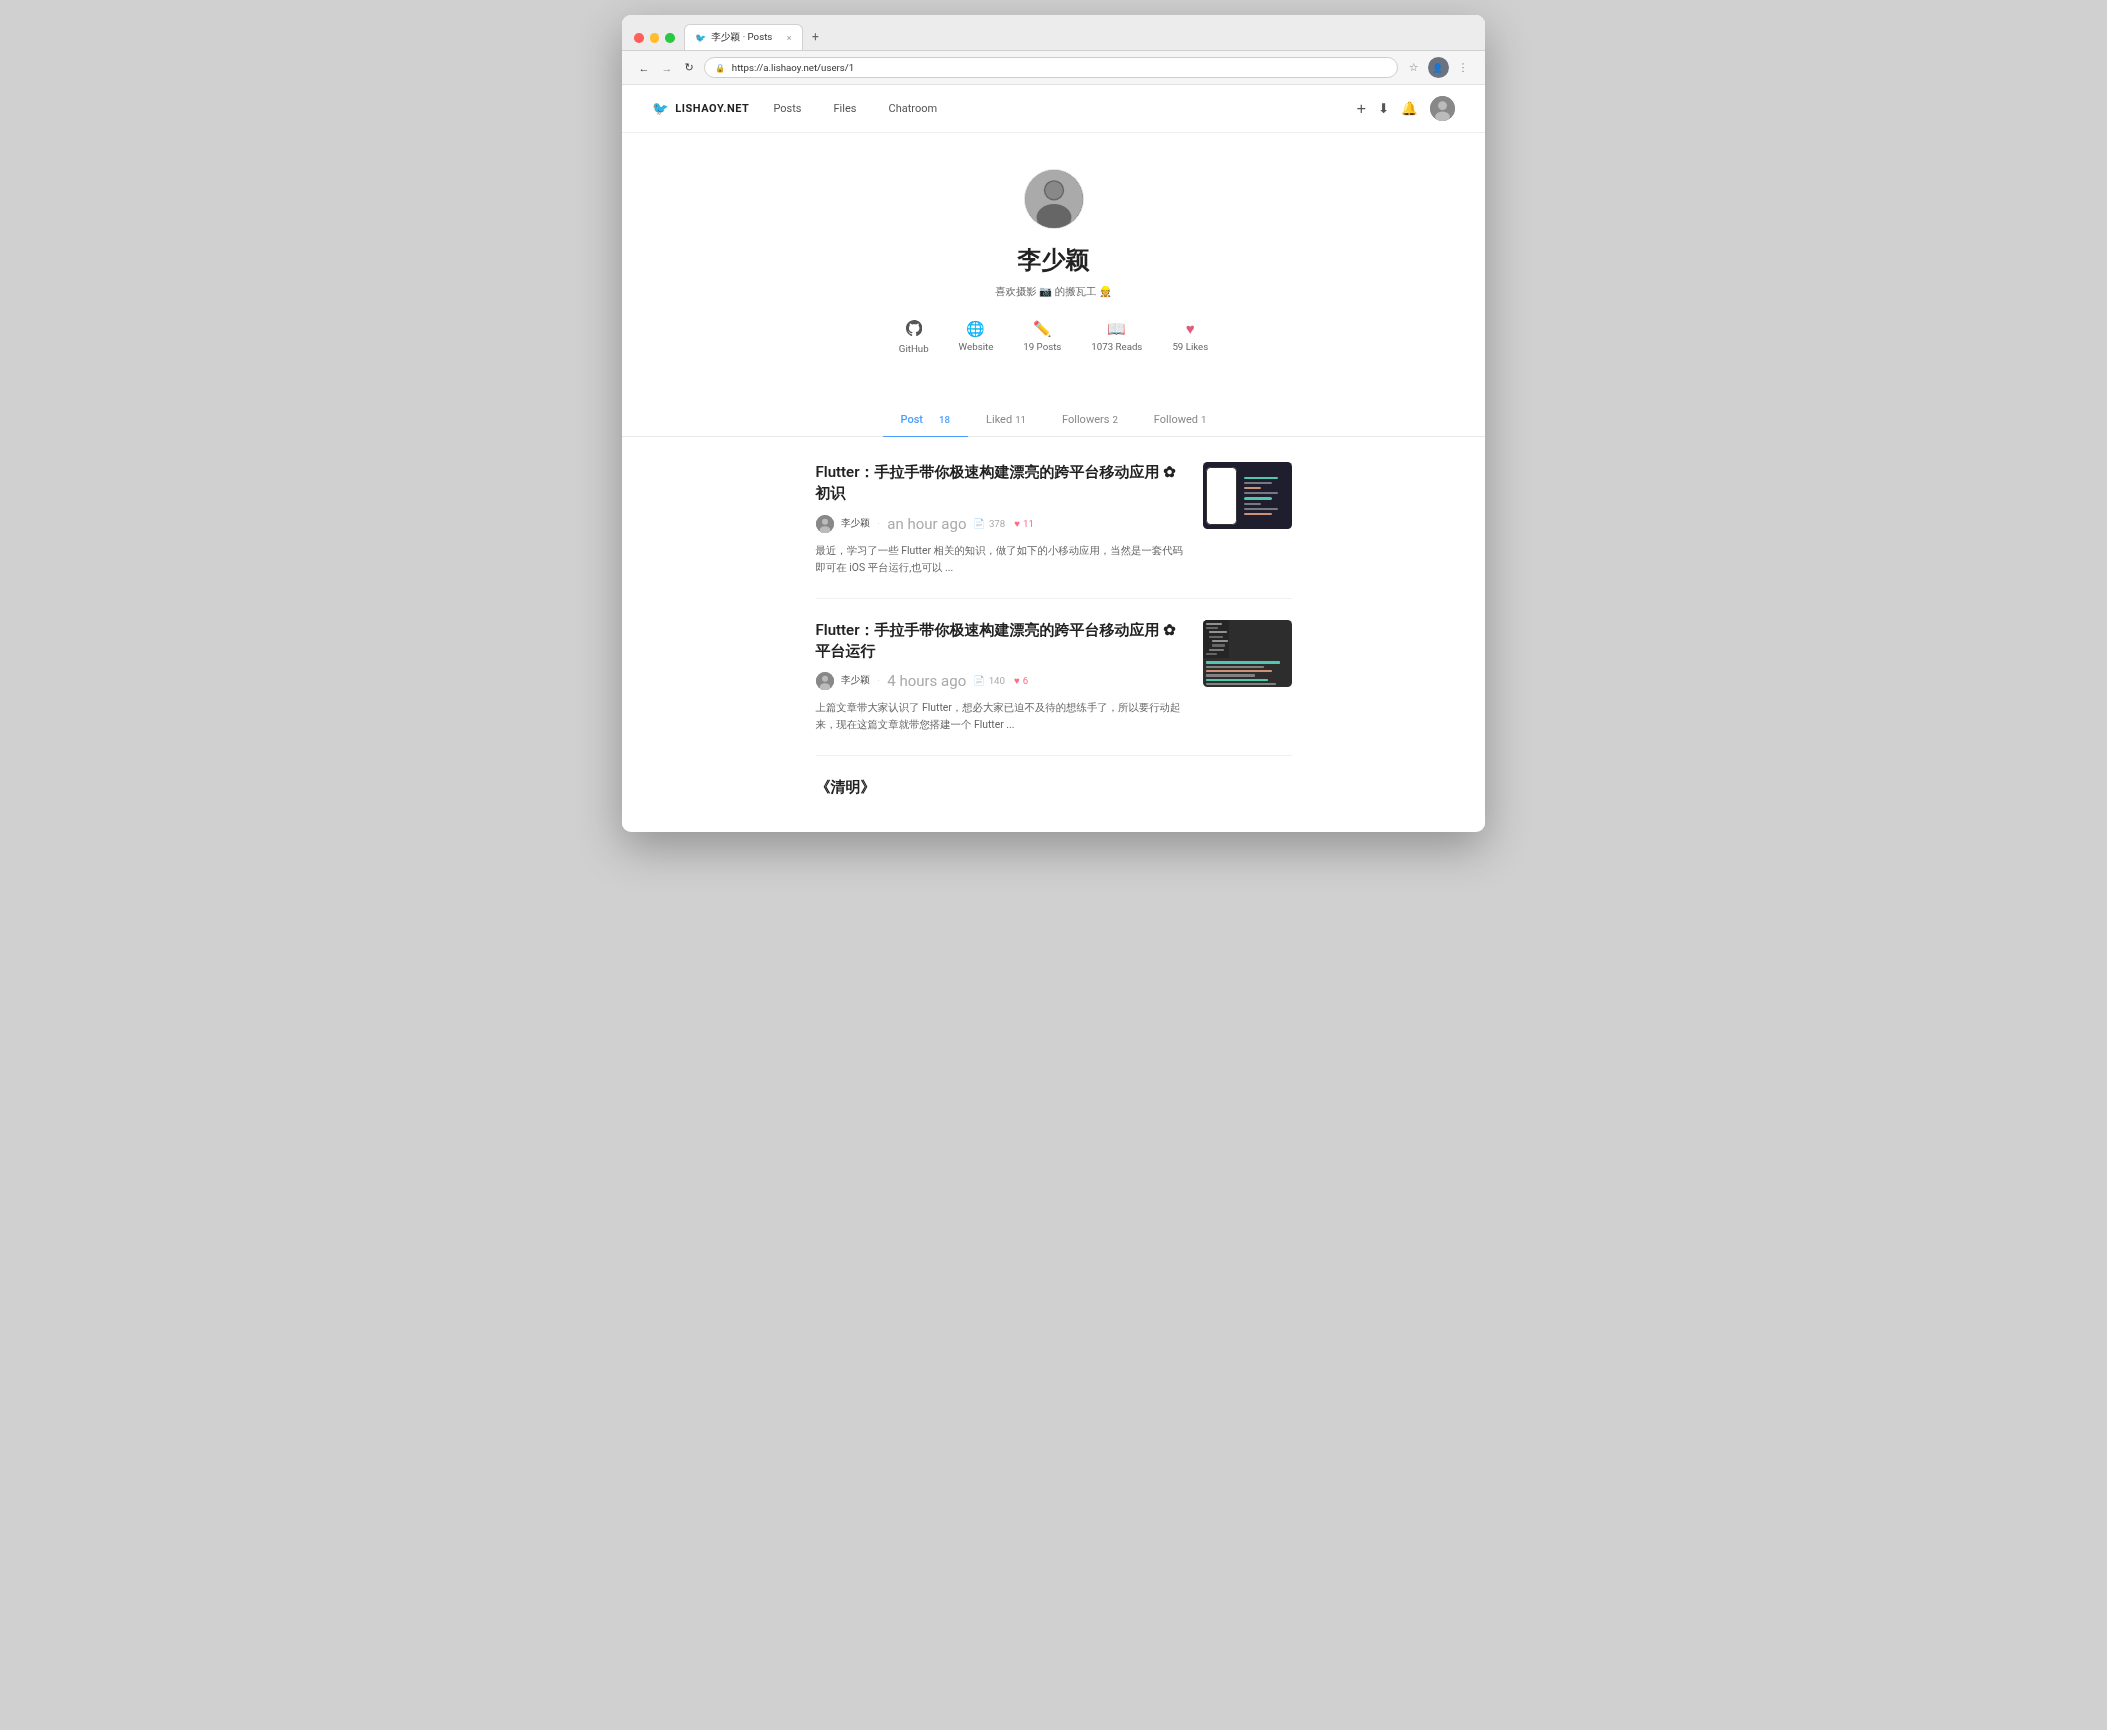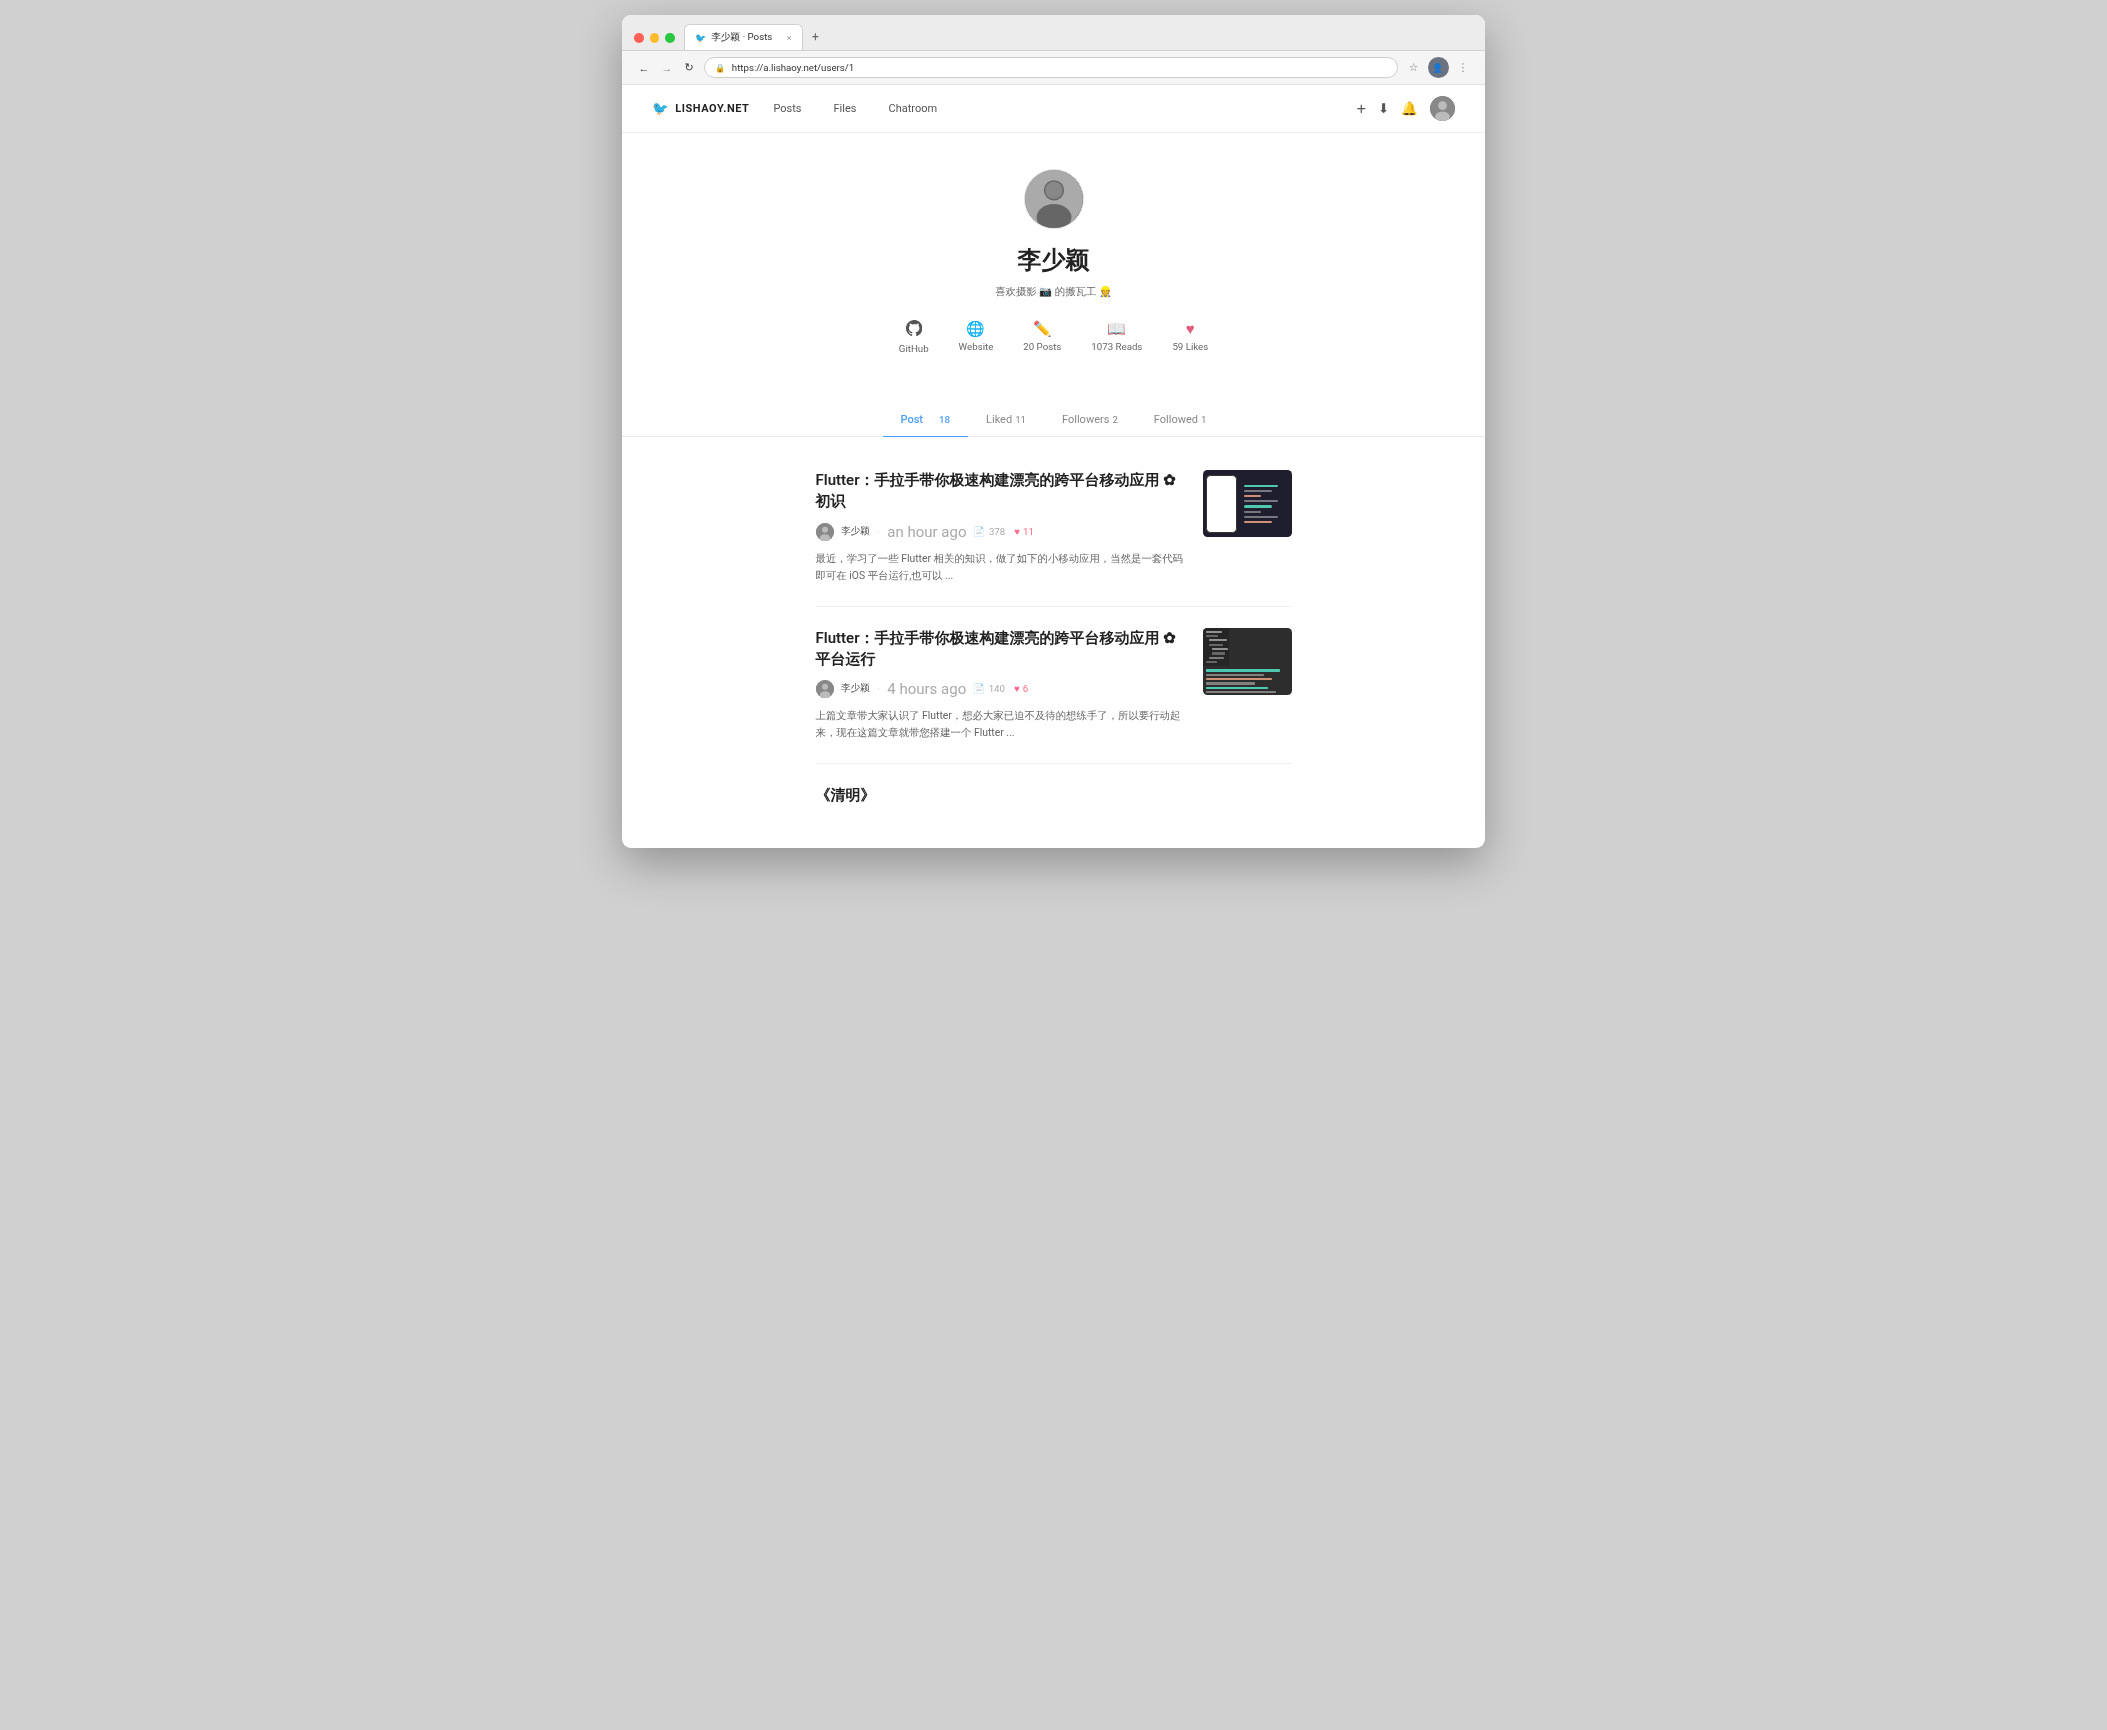--- a/index.html
+++ b/index.html
@@ -245,21 +245,21 @@
       font-weight: 500;
       gap: 16px;
     }
     .tab-count {
       font-size: 9.7px;
       color: inherit;
     }
     
     .posts-container {
       max-width: 506px;
-      margin: 12px auto;
+      margin: 4px auto;
       padding: 0 15px;
     }
     .post-item {
       padding: 21px 0;
       border-bottom: 0.7px solid #f0f0f0;
       display: flex;
       gap: 15px;
     }
     .post-content { flex: 1; }
     .post-title {
@@ -465,21 +465,21 @@
               </svg>
           </span>
           <span class="stat-label">GitHub</span>
         </div>
         <div class="stat-item">
           <span class="stat-icon">🌐</span>
           <span class="stat-label">Website</span>
         </div>
         <div class="stat-item">
           <span class="stat-icon">✏️</span>
-          <span class="stat-label">20 Posts</span>
+          <span class="stat-label">19 Posts</span>
         </div>
         <div class="stat-item">
           <span class="stat-icon">📖</span>
           <span class="stat-label">1073 Reads</span>
         </div>
         <div class="stat-item">
           <span class="stat-icon" style="color:#e05c7a;">♥</span>
           <span class="stat-label">59 Likes</span>
         </div>
       </div>

